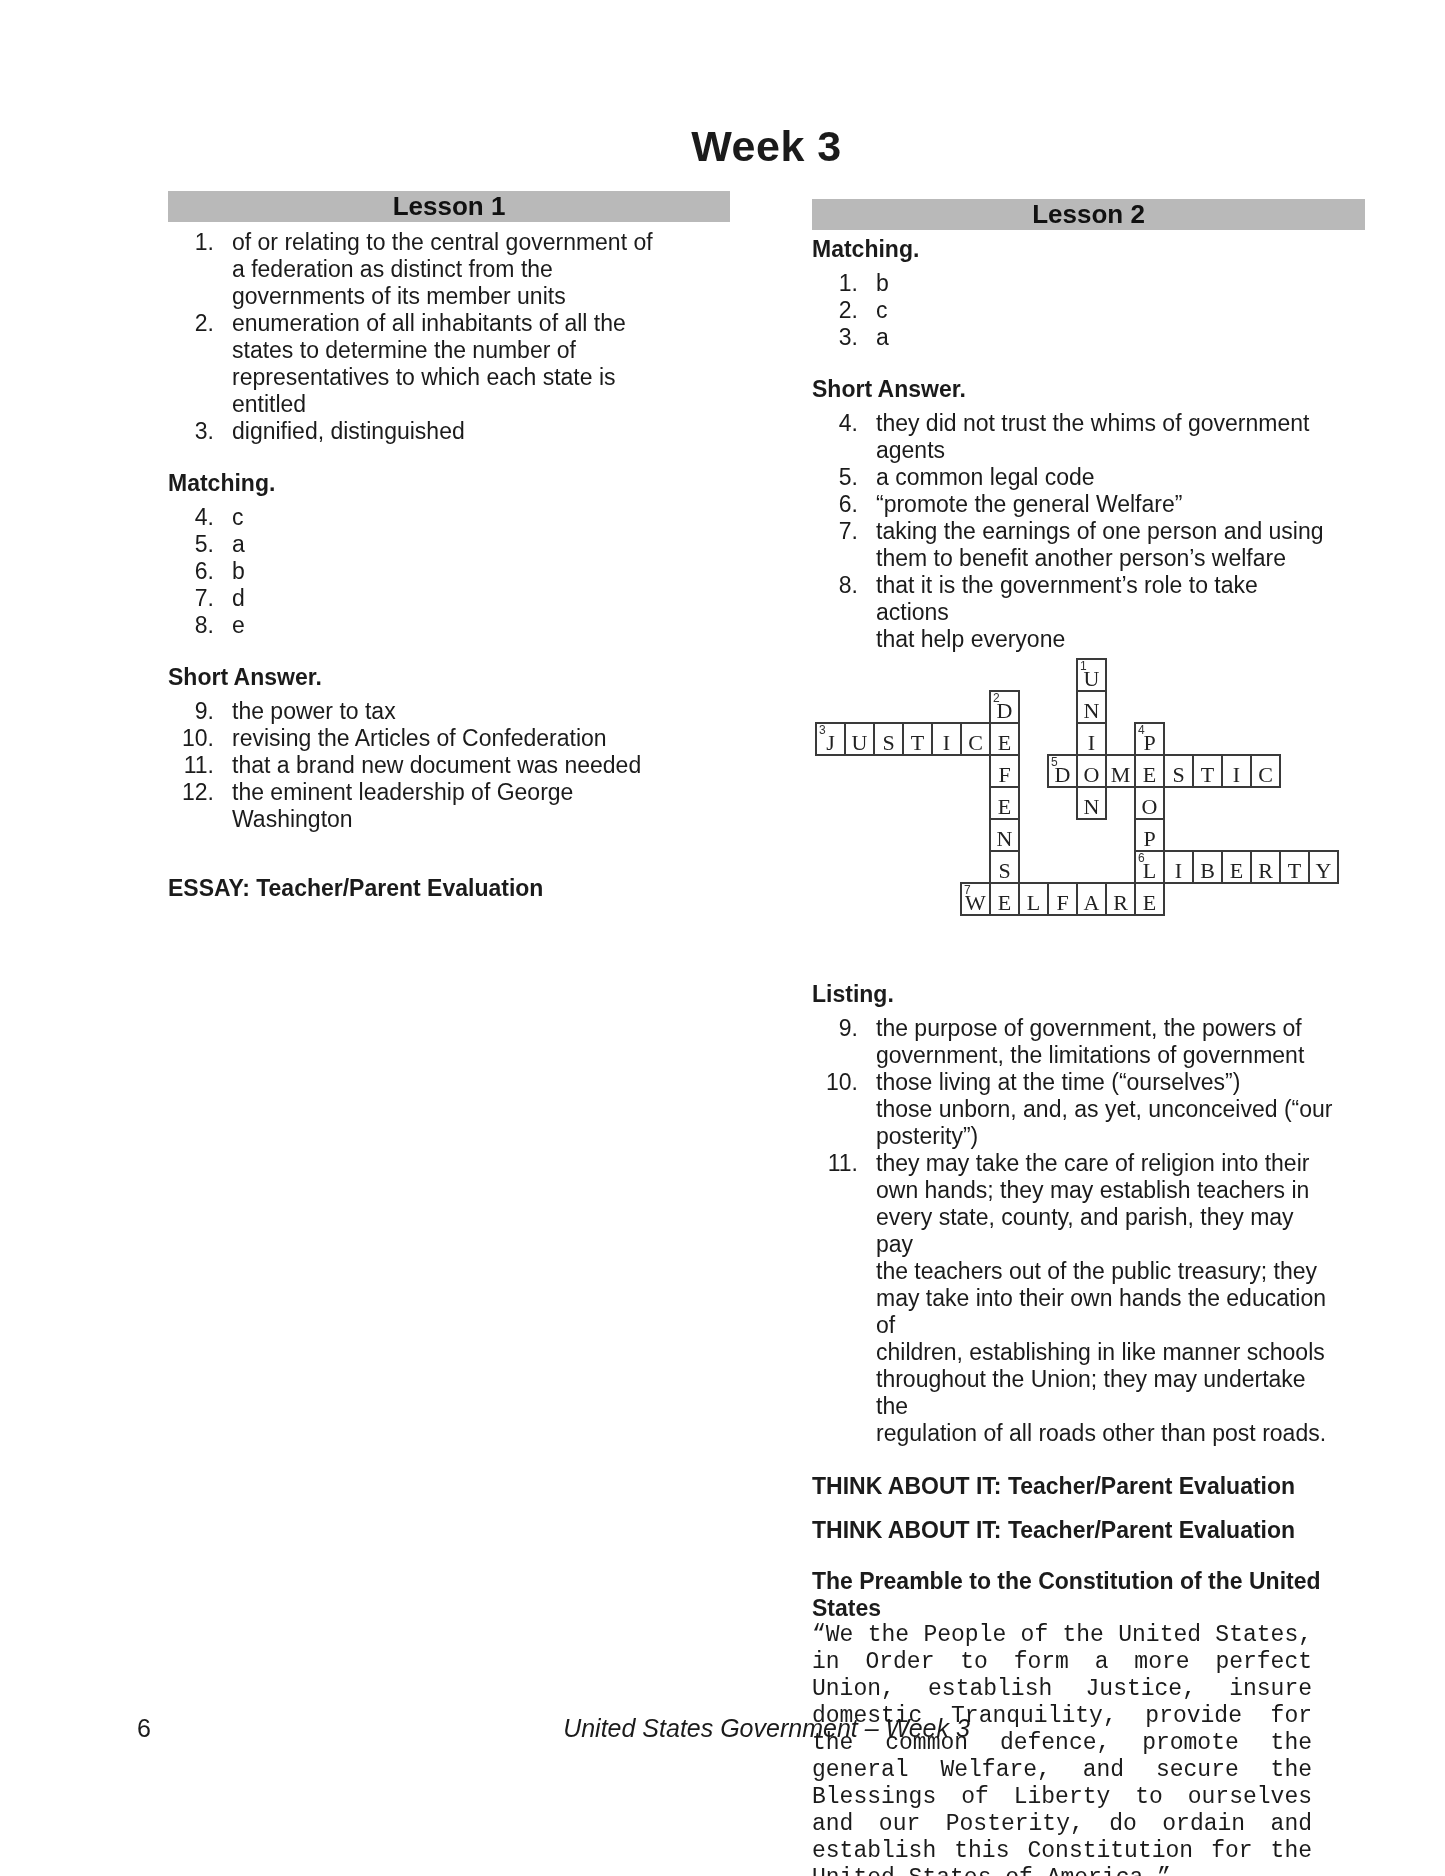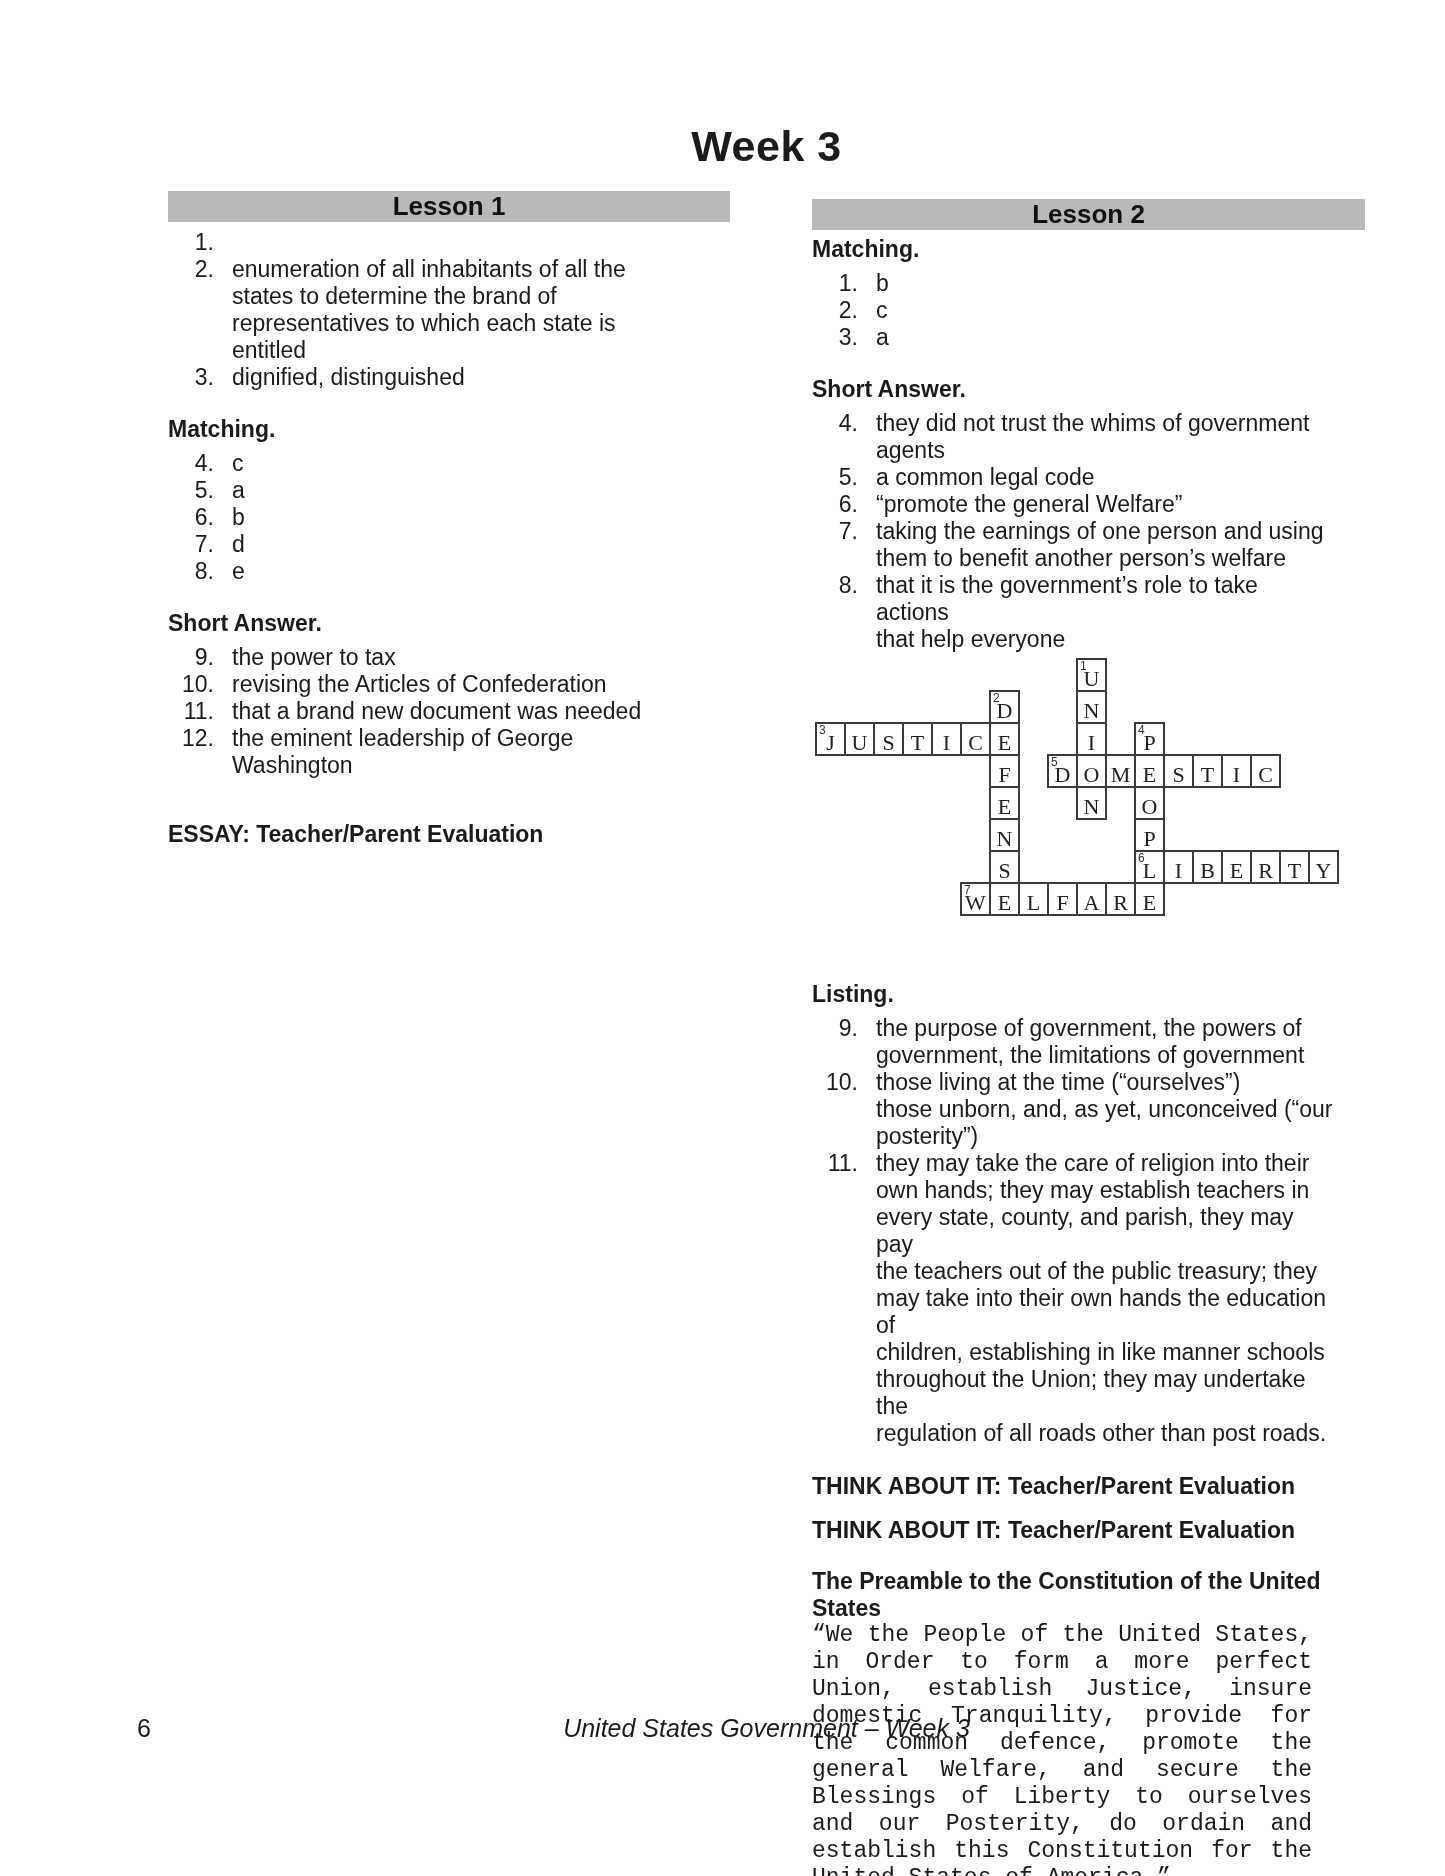--- a/index.html
+++ b/index.html
@@ -69,25 +69,28 @@
 
   <div class="columns">
 
     <div class="col col-left">
       <div class="lesson-bar bar-bg" style="background: rgb(185, 185, 185);">
         <span>Lesson 1</span>
       </div>
       <div class="qlist">
           <div class="qitem">
             <span class="qnum">1.</span>
+            <div class="qtext">of or relating to the central government of
+a federation as distinct from the
+governments of its member units</div>
           </div>
           <div class="qitem">
             <span class="qnum">2.</span>
             <div class="qtext">enumeration of all inhabitants of all the
-states to determine the brand of
+states to determine the number of
 representatives to which each state is
 entitled</div>
           </div>
           <div class="qitem">
             <span class="qnum">3.</span>
             <div class="qtext">dignified, distinguished</div>
           </div>
         </div>
       <div class="heading">Matching.</div>
       <div class="qlist">

